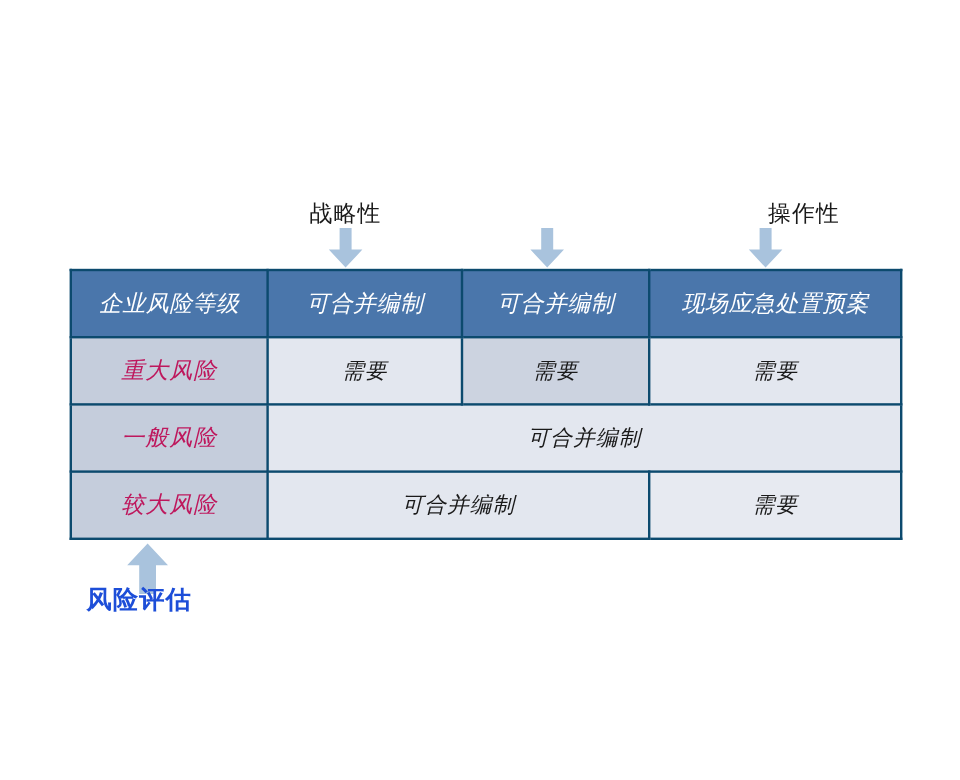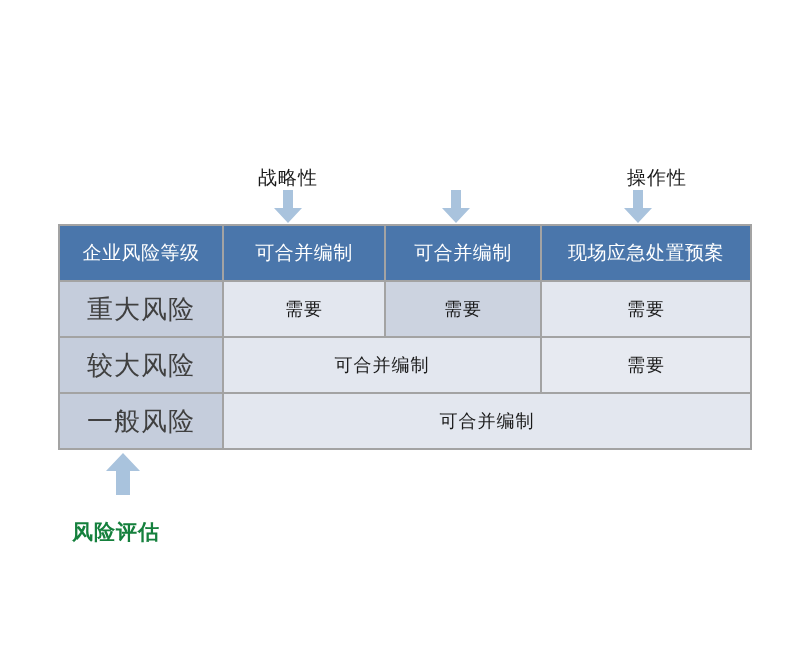--- a/index.html
+++ b/index.html
@@ -55,35 +55,36 @@
     width: 684px;
     height: 224px;
     border-collapse: collapse;
     table-layout: fixed;
   }
   #risk-table td, #risk-table th {
     padding: 0;
     margin: 0;
     text-align: center;
     vertical-align: middle;
-    border: 2px solid #a3a3a3;
+    border: 2px solid #0c4a6e;
     font-weight: normal;
+    font-style: italic;
   }
   #risk-table tr { height: 56px; }
 
   .hdr {
     background: #4a76ab;
     color: #ffffff;
     font-size: 19px;
     letter-spacing: 0.5px;
   }
   .rowhdr {
     background: #c5cddc;
-    color: #404040;
-    font-size: 26px;
+    color: #be185d;
+    font-size: 19px;
     letter-spacing: 1px;
   }
   .cell-light {
     background: #e3e7ef;
     color: #1a1a1a;
     font-size: 18px;
     letter-spacing: 1px;
   }
   .cell-mid {
     background: #ccd3e0;
@@ -108,21 +109,21 @@
   }
 </style>
 </head>
 <body>
 
 <div id="canvas">
 
   <div class="top-label" style="left:228px; top:165px; width:120px;">战略性</div>
 
 
-  <div class="top-label" style="left:597px; top:165px; width:120px;">操作性</div>
+  <div class="top-label" style="left:610px; top:165px; width:120px;">操作性</div>
 
   <svg class="arrow-down" style="left:273px; top:190px;" viewBox="0 0 30 34">
     <polygon points="10,0 20,0 20,18 29,18 15,33 1,18 10,18" fill="#a9c3dd"></polygon>
   </svg>
 
   <svg class="arrow-down" style="left:441px; top:190px;" viewBox="0 0 30 34">
     <polygon points="10,0 20,0 20,18 29,18 15,33 1,18 10,18" fill="#a9c3dd"></polygon>
   </svg>
 
   <svg class="arrow-down" style="left:623px; top:190px;" viewBox="0 0 30 34">
@@ -139,30 +140,30 @@
       </tr>
     </thead>
     <tbody>
       <tr>
         <td class="rowhdr">重大风险</td>
         <td class="cell-light">需要</td>
         <td class="cell-mid">需要</td>
         <td class="cell-light">需要</td>
       </tr>
       <tr>
+        <td class="rowhdr">一般风险</td>
+        <td class="cell-light" colspan="3">可合并编制</td>
+      </tr>
+      <tr>
         <td class="rowhdr">较大风险</td>
         <td class="cell-light" colspan="2">可合并编制</td>
         <td class="cell-lighter">需要</td>
-      </tr>
-      <tr>
-        <td class="rowhdr">一般风险</td>
-        <td class="cell-light" colspan="3">可合并编制</td>
       </tr>
     </tbody>
   </table>
 
   <svg class="arrow-up" style="left:105px; top:452px;" viewBox="0 0 36 44">
     <polygon points="18,1 35,19 25,19 25,43 11,43 11,19 1,19" fill="#a9c3dd"></polygon>
   </svg>
 
-  <div id="risk-assessment-label" style="left: 72px; top: 518px; color: #15803d; font-family: Liberation Serif, serif;">风险评估</div>
+  <div id="risk-assessment-label" style="left: 72px; top: 486px; color: #1d4ed8; font-family: Liberation Serif, serif;">风险评估</div>
 
 </div>
 
 </body></html>

